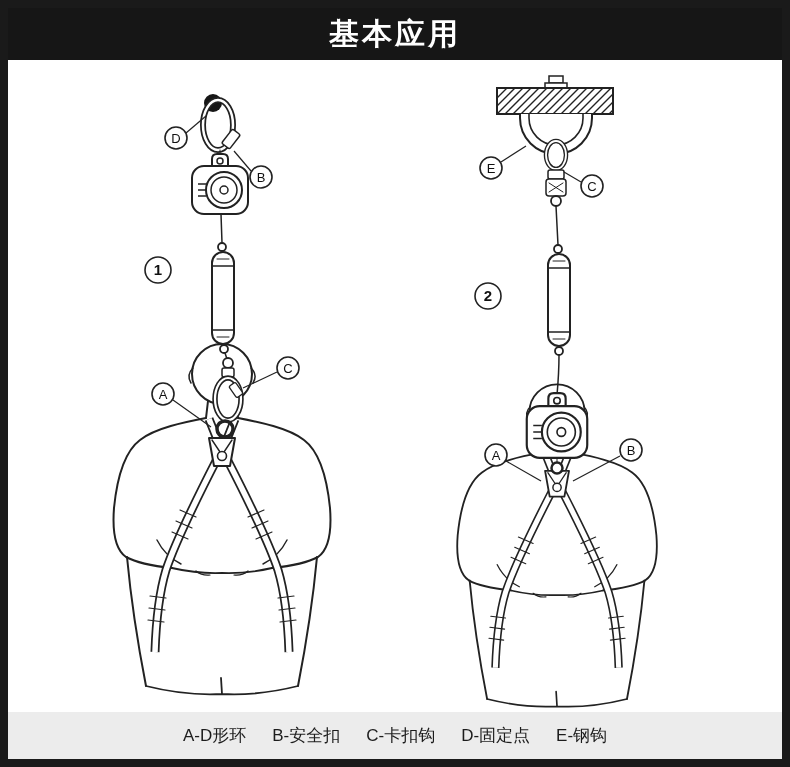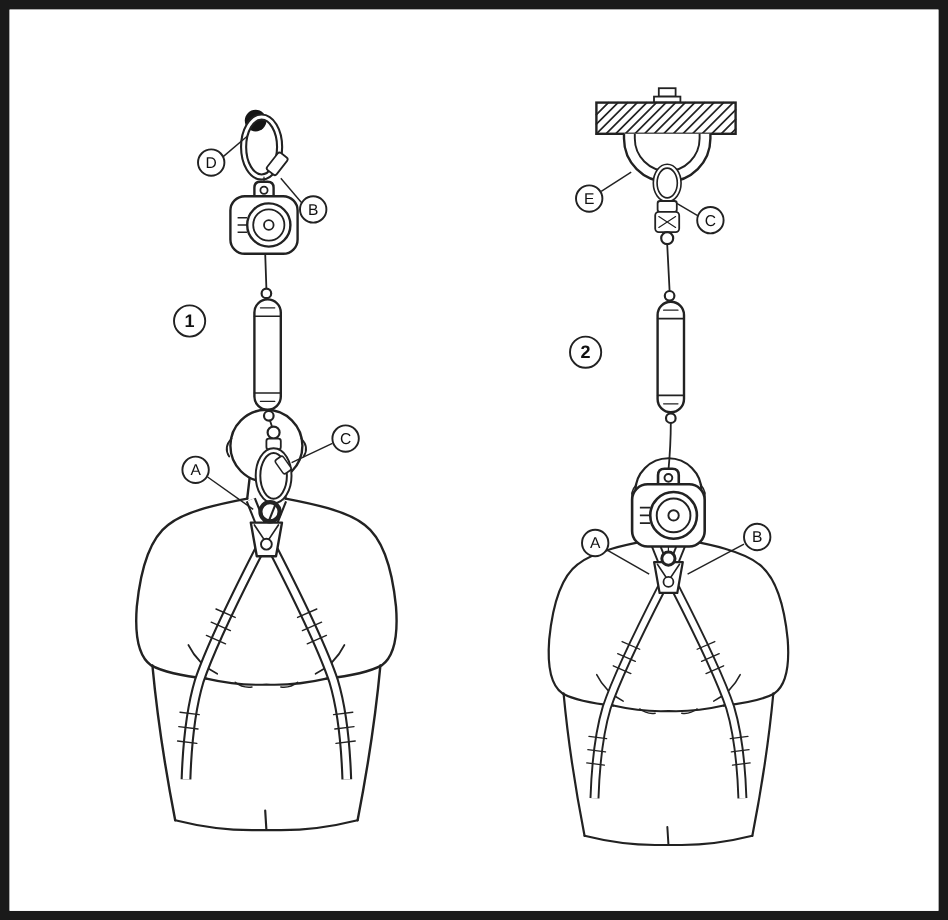--- a/index.html
+++ b/index.html
@@ -28,20 +28,23 @@
   .co{fill:#fff;stroke:#222;stroke-width:1.6;}
   .lead{stroke:#222;stroke-width:1.2;fill:none;}
   .colabel{font:13px "Liberation Sans","DejaVu Sans",sans-serif;text-anchor:middle;fill:#111;}
   .numlabel{font:bold 15px "Liberation Sans","DejaVu Sans",sans-serif;text-anchor:middle;fill:#111;}
 </style>
 </head>
 <body>
 
 <div class="frame">
 
+  <div class="header">
+    <h1 class="title">基本应用</h1>
+  </div>
 
   <div class="main">
     <svg viewBox="8 60 774 652" preserveAspectRatio="xMidYMid meet">
 
       <defs>
 
         <g id="person" stroke="#222" stroke-width="2" fill="none" stroke-linejoin="round" stroke-linecap="round">
           <circle cx="222" cy="374" r="30" fill="#fff"></circle>
           <path d="M 193 368 q -7 7 -2 15" stroke-width="1.5"></path>
           <path d="M 251 368 q 7 7 2 15" stroke-width="1.5"></path>
@@ -202,14 +205,21 @@
         <text x="496" y="455" dy="4.5" class="colabel">A</text>
       </g>
       <g>
         <path d="M 620 456 L 573 481" class="lead"></path>
         <circle cx="631" cy="450" r="11" class="co"></circle>
         <text x="631" y="450" dy="4.5" class="colabel">B</text>
       </g>
     </svg>
   </div>
 
+  <div class="legendbar">
+    <span class="legend-item">A-D形环</span>
+    <span class="legend-item">B-安全扣</span>
+    <span class="legend-item">C-卡扣钩</span>
+    <span class="legend-item">D-固定点</span>
+    <span class="legend-item">E-钢钩</span>
+  </div>
 
 </div>
 
 </body></html>

